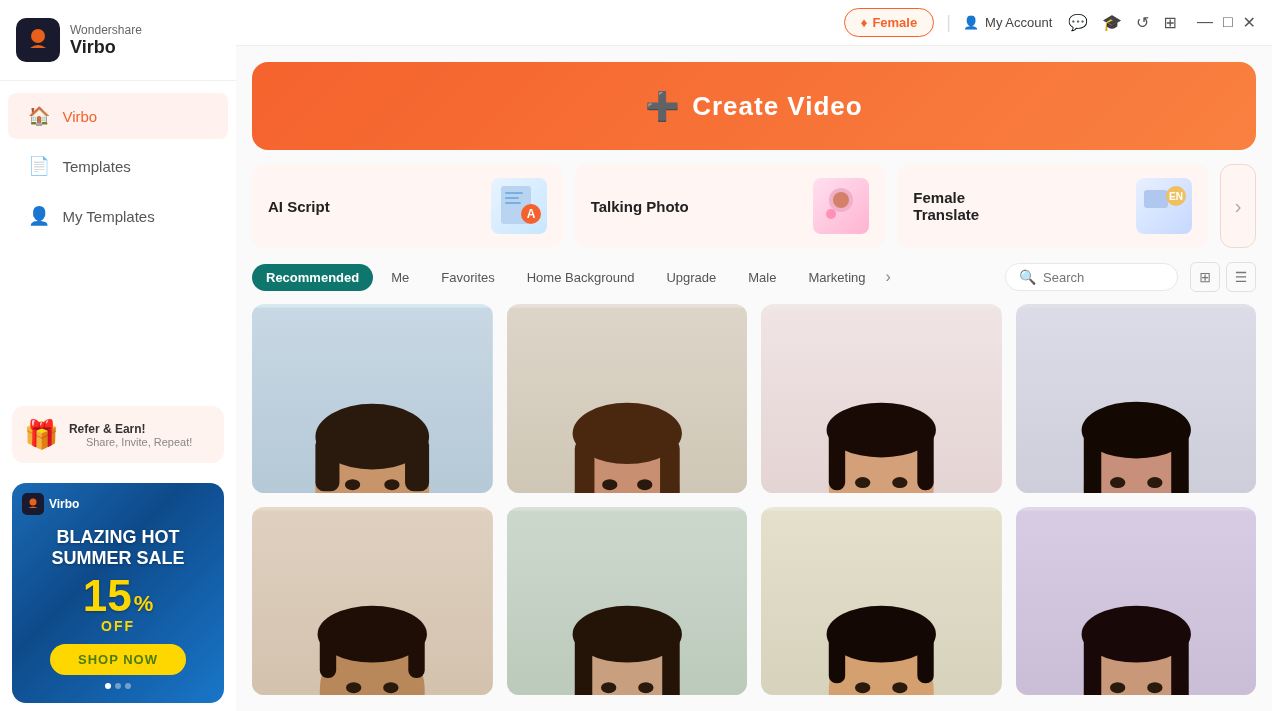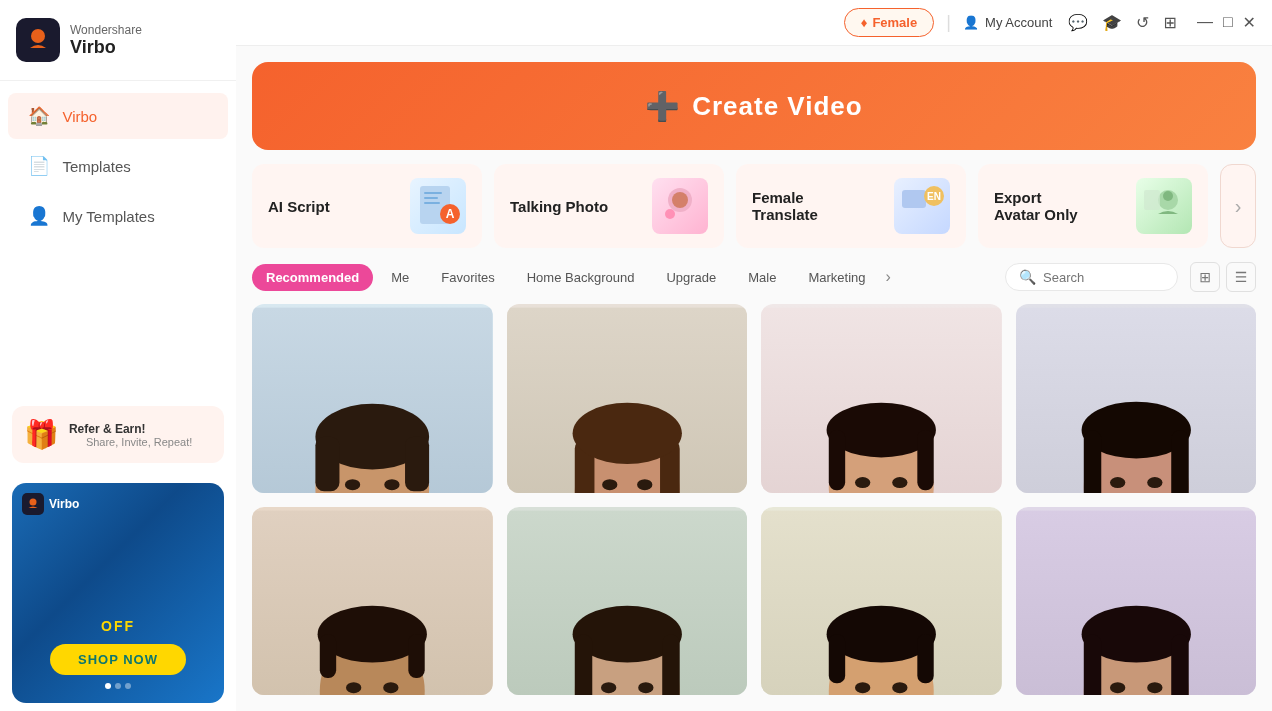--- a/index.html
+++ b/index.html
@@ -91,21 +91,21 @@
       align-items: center;
       gap: 5px;
     }
     .banner-logo-icon { width: 22px; height: 22px; background: #1a1a2e; border-radius: 5px; display: flex; align-items: center; justify-content: center; color: white; font-size: 12px; }
     .banner-logo-text { color: white; font-size: 12px; font-weight: 600; }
     .banner-title { color: white; font-weight: 900; font-size: 20px; text-align: center; line-height: 1.2; text-shadow: 0 1px 3px rgba(0,0,0,0.3); }
     .banner-title span { color: #ffd700; font-size: 36px; }
     .banner-off { color: #ffd700; font-size: 14px; font-weight: 700; letter-spacing: 2px; margin-bottom: 10px; }
     .banner-btn {
       background: #ffd700;
-      color: #0f766e;
+      color: #4d7c0f;
       border: none;
       border-radius: 20px;
       padding: 8px 28px;
       font-weight: 800;
       font-size: 13px;
       cursor: pointer;
       letter-spacing: 1px;
     }
     .banner-dots {
       display: flex;
@@ -245,21 +245,21 @@
     }
     .filter-tab {
       padding: 6px 14px;
       border-radius: 20px;
       font-size: 13px;
       font-weight: 500;
       cursor: pointer;
       color: #555;
       white-space: nowrap;
     }
-    .filter-tab.active { background: #ec4899; color: white; font-weight: 600; }
+    .filter-tab.active { background: #0f766e; color: white; font-weight: 600; }
     .filter-more { color: #888; font-size: 16px; cursor: pointer; margin-left: 2px; }
     .search-box {
       margin-left: auto;
       display: flex;
       align-items: center;
       background: #fff;
       border: 1.5px solid #e8e8e8;
       border-radius: 20px;
       padding: 5px 14px;
       gap: 6px;
@@ -362,20 +362,28 @@
 
   <div class="sidebar-banner">
     <div class="banner-logo-small">
       <div class="banner-logo-icon">
         <svg width="14" height="14" viewBox="0 0 14 14" fill="none">
           <circle cx="7" cy="5" r="3.5" fill="#e8601a"></circle>
           <path d="M2.5 11 Q7 8 11.5 11" fill="#e8601a"></path>
         </svg>
       </div>
       <span class="banner-logo-text">Virbo</span>
+    </div>
+    <div class="banner-title">
+      <div style="font-size:18px;font-weight:900;color:white;">BLAZING HOT</div>
+      <div style="font-size:18px;font-weight:900;color:white;">SUMMER SALE</div>
+      <div style="display:flex;align-items:baseline;justify-content:center;gap:2px;margin-top:4px;">
+        <span style="font-size:44px;font-weight:900;color:#ffd700;line-height:1;">15</span>
+        <span style="font-size:22px;font-weight:900;color:#ffd700;">%</span>
+      </div>
     </div>
     <div class="banner-off">OFF</div>
     <button class="banner-btn">SHOP NOW</button>
     <div class="banner-dots">
       <div class="banner-dot active"></div>
       <div class="banner-dot"></div>
       <div class="banner-dot"></div>
     </div>
   </div>
 </div>
@@ -439,32 +447,20 @@
         </div>
       </div>
       <div class="feature-card">
         <div style="font-size:15px;font-weight:600;color:#222;white-space:pre-line;">Female
 Translate</div>
         <div class="feature-thumb feature-thumb-vid">
           <svg width="48" height="48" viewBox="0 0 48 48">
             <rect x="4" y="8" width="24" height="18" rx="3" fill="#b0c8f0"></rect>
             <circle cx="36" cy="14" r="10" fill="#f0c060"></circle>
             <text x="36" y="18" text-anchor="middle" fill="white" font-size="10" font-weight="bold">EN</text>
-          </svg>
-        </div>
-      </div>
-      <div class="feature-card">
-        <div style="font-size:15px;font-weight:600;color:#222;white-space:pre-line;">Export
-Avatar Only</div>
-        <div class="feature-thumb feature-thumb-exp">
-          <svg width="48" height="48" viewBox="0 0 48 48">
-            <circle cx="28" cy="18" r="10" fill="#a8d8a8"></circle>
-            <circle cx="28" cy="14" r="5" fill="#80b880"></circle>
-            <path d="M18 32 Q28 26 38 32" fill="#80b880"></path>
-            <rect x="4" y="8" width="16" height="20" rx="2" fill="#d0e8d0" opacity="0.7"></rect>
           </svg>
         </div>
       </div>
       <div class="feature-card-next">
         <span style="font-size:20px;color:#aaa;">›</span>
       </div>
     </div>
 
     <div class="filter-row">
       <div class="filter-tab active">

